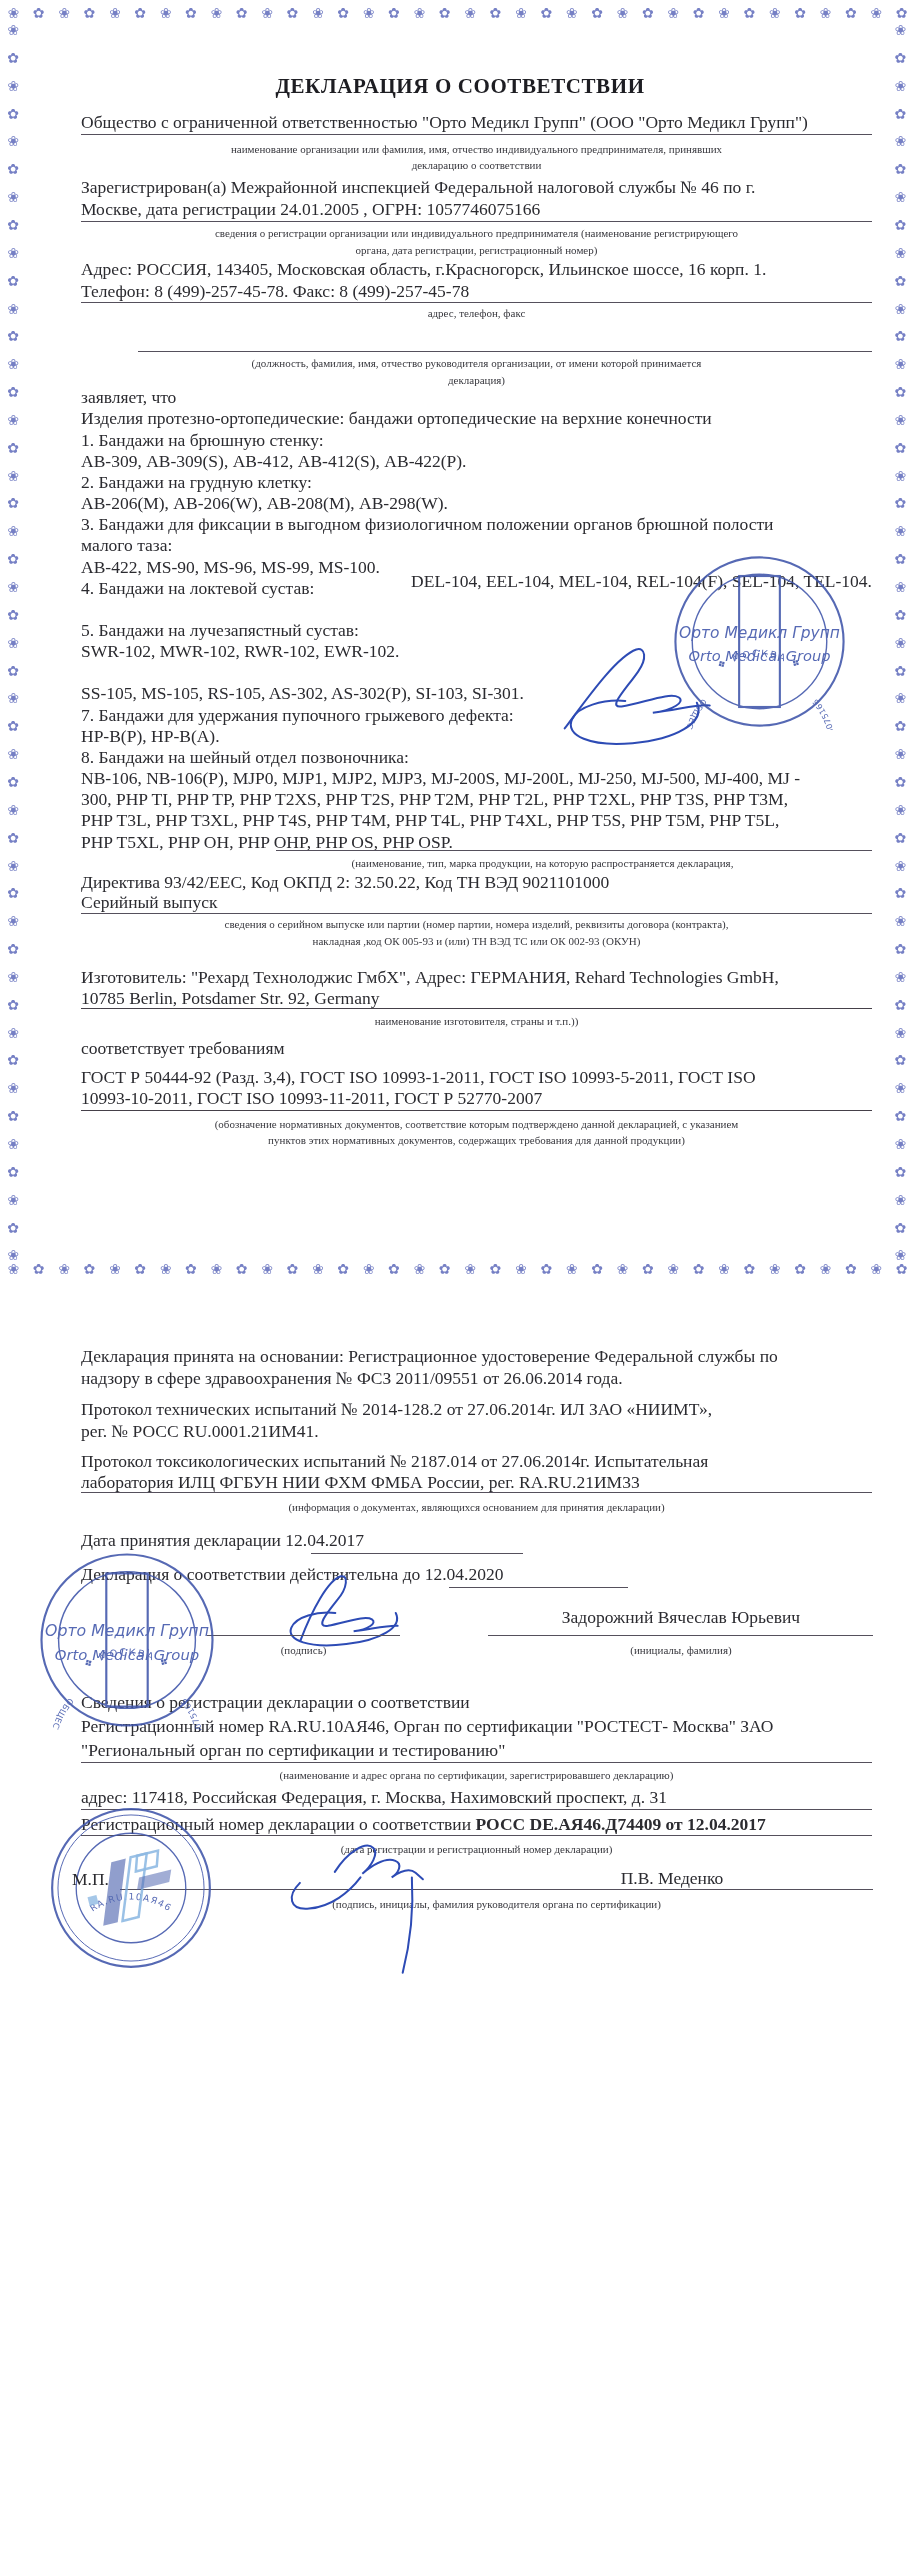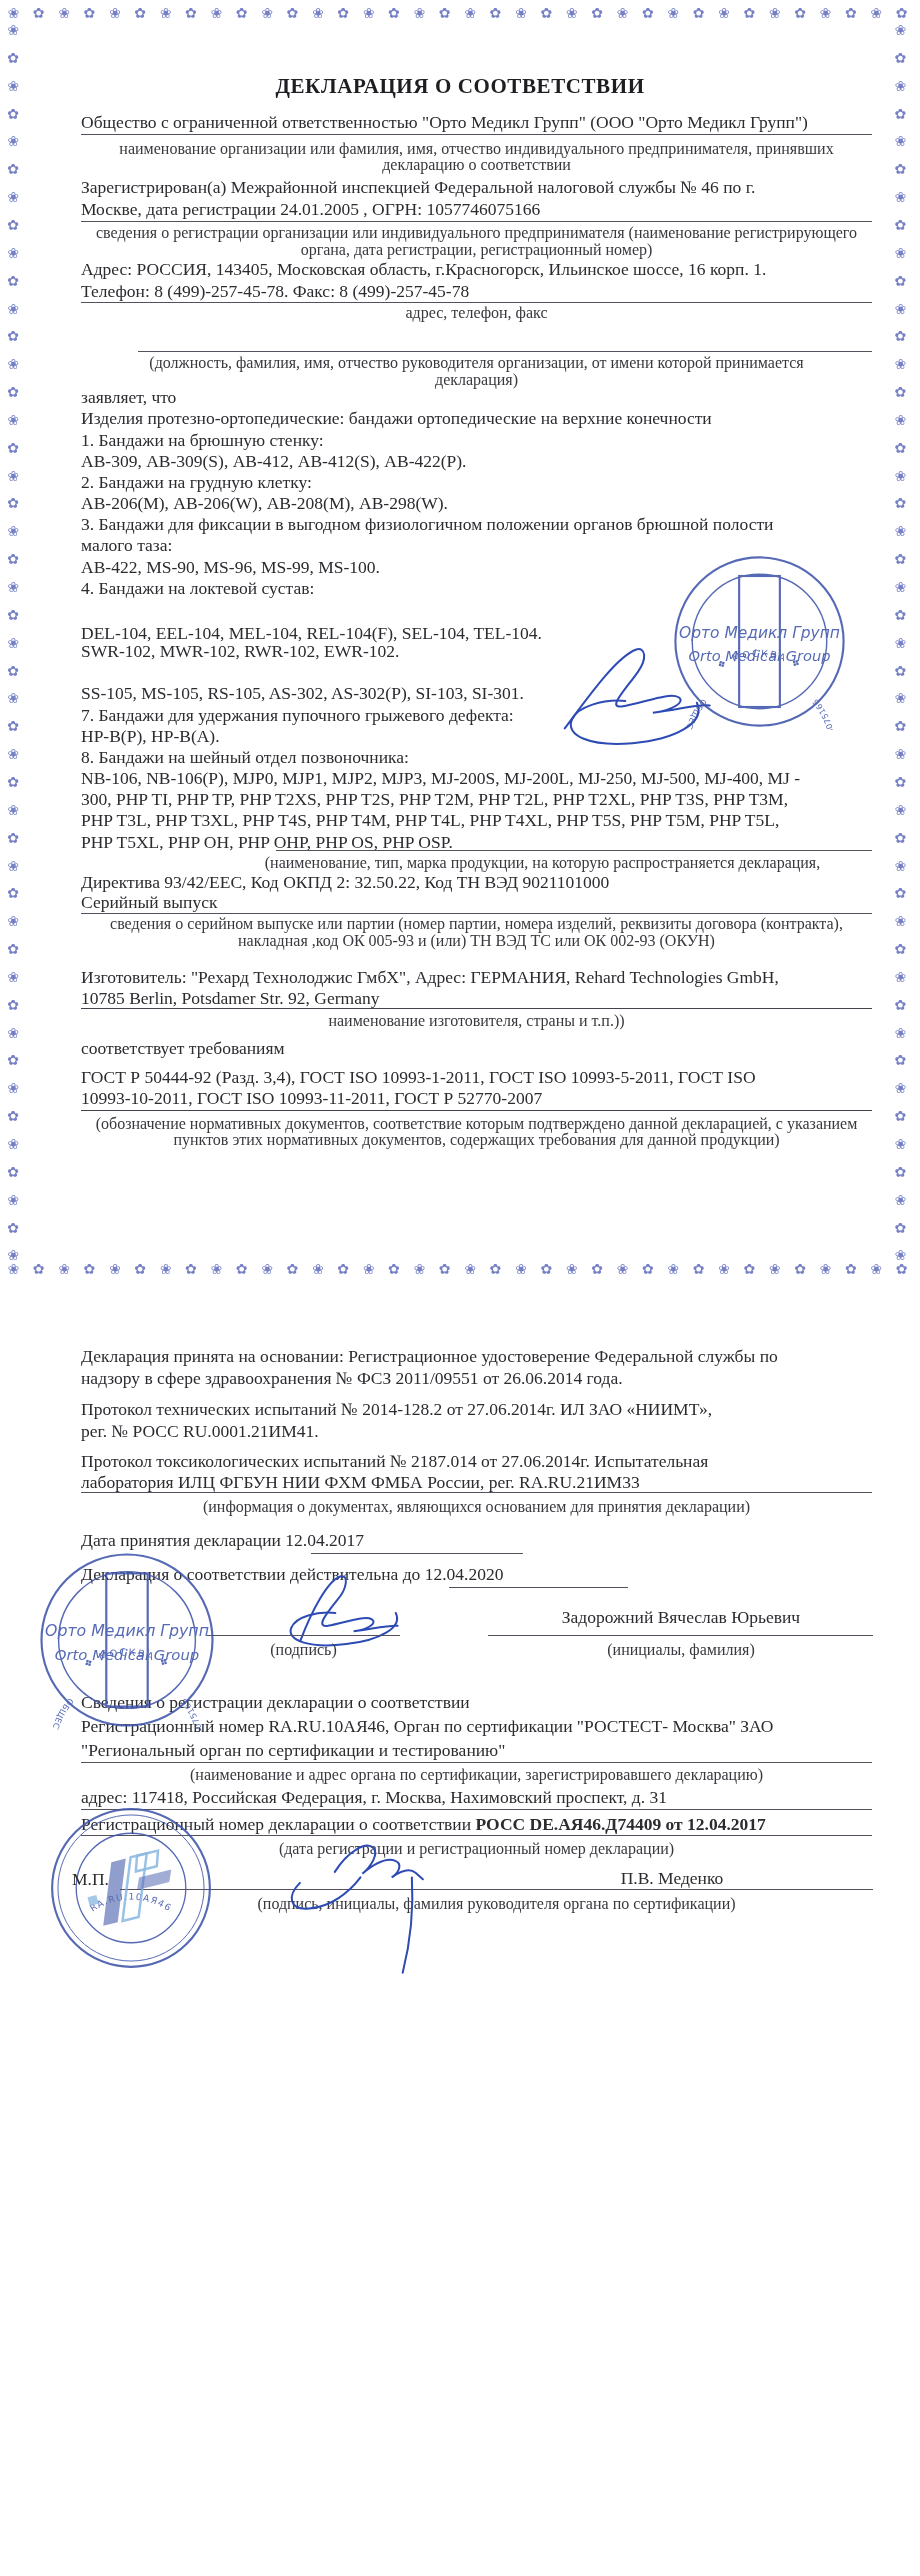--- a/index.html
+++ b/index.html
@@ -10,21 +10,21 @@
   .orn{position:absolute;color:#7680c5;font-family:"DejaVu Sans",sans-serif;
        font-size:14px;letter-spacing:4.6px;line-height:18.4px;white-space:nowrap;
        overflow:hidden;user-select:none;}
   .orn-top{left:7.4px;top:3.7px;width:903px;height:20px;}
   .orn-bottom{left:7.4px;top:1260px;width:903px;height:20px;}
   .orn-left{left:3.7px;top:22px;height:1238px;width:18.4px;writing-mode:vertical-rl;letter-spacing:3.7px;}
   .orn-right{left:891px;top:22px;height:1238px;width:18.4px;writing-mode:vertical-rl;letter-spacing:3.7px;}
   
   .l{position:absolute;left:81px;width:791px;font-size:17.5px;line-height:19.3px;
      color:#2b2b30;white-space:nowrap;}
-  .cap{position:absolute;left:81px;width:791px;font-size:16px;line-height:14px;
+  .cap{position:absolute;left:81px;width:791px;font-size:11px;line-height:14px;
      color:#38383e;text-align:center;white-space:nowrap;}
   .rule{position:absolute;height:0;border-top:1.5px solid #55505c;}
   .rule.dark{border-top:1.8px solid #454049;}
   .title{position:absolute;left:0;width:920px;text-align:center;font-weight:bold;
      font-size:21px;letter-spacing:0.6px;color:#1d1d22;}
   .bold{font-weight:bold;}
   
   .stamp{position:absolute;opacity:.88;}
   .stamp text{fill:#3f55aa;}
   .stamp .ring{fill:none;stroke:#3f55aa;}
@@ -68,21 +68,22 @@
 
   <div class="l" style="top:409px;">Изделия протезно-ортопедические: бандажи ортопедические на верхние конечности</div>
   <div class="l" style="top:431px;">1. Бандажи на брюшную стенку:</div>
   <div class="l" style="top:452px;">АВ-309, АВ-309(S), АВ-412, АВ-412(S), АВ-422(Р).</div>
   <div class="l" style="top:473px;">2. Бандажи на грудную клетку:</div>
   <div class="l" style="top:494px;">АВ-206(М), АВ-206(W), АВ-208(М), АВ-298(W).</div>
   <div class="l" style="top:515px;">3. Бандажи для фиксации в выгодном физиологичном положении органов брюшной полости</div>
   <div class="l" style="top:536px;">малого таза:</div>
   <div class="l" style="top:558px;">АВ-422, MS-90, MS-96, MS-99, MS-100.</div>
   <div class="l" style="top:579px;">4. Бандажи на локтевой сустав:</div>
-  <div class="l" style="top:624px;">DEL-104, EEL-104, MEL-104, REL-104(F), SEL-104, TEL-104.</div>
+  <div class="l" style="top:572px;text-align:right;">DEL-104, EEL-104, MEL-104, REL-104(F), SEL-104, TEL-104.</div>
+  <div class="l" style="top:621px;">5. Бандажи на лучезапястный сустав:</div>
   <div class="l" style="top:642px;">SWR-102, MWR-102, RWR-102, EWR-102.</div>
   <div class="l" style="top:684px;">SS-105, MS-105, RS-105, AS-302, AS-302(P), SI-103, SI-301.</div>
   <div class="l" style="top:706px;">7.  Бандажи для удержания пупочного грыжевого дефекта:</div>
   <div class="l" style="top:727px;">HP-B(P), HP-B(A).</div>
   <div class="l" style="top:748px;">8. Бандажи на шейный отдел позвоночника:</div>
   <div class="l" style="top:769px;">NB-106, NB-106(P), MJP0, MJP1, MJP2, MJP3, MJ-200S, MJ-200L, MJ-250, MJ-500, MJ-400, MJ -</div>
   <div class="l" style="top:790px;">300, PHP TI, PHP TP, PHP T2XS, PHP T2S, PHP T2M, PHP T2L, PHP T2XL, PHP T3S, PHP T3M,</div>
   <div class="l" style="top:811px;">PHP T3L, PHP T3XL, PHP T4S, PHP T4M, PHP T4L, PHP T4XL, PHP T5S, PHP T5M, PHP T5L,</div>
   <div class="l" style="top:833px;">PHP T5XL, PHP OH, PHP OHP, PHP OS, PHP OSP.</div>
 

